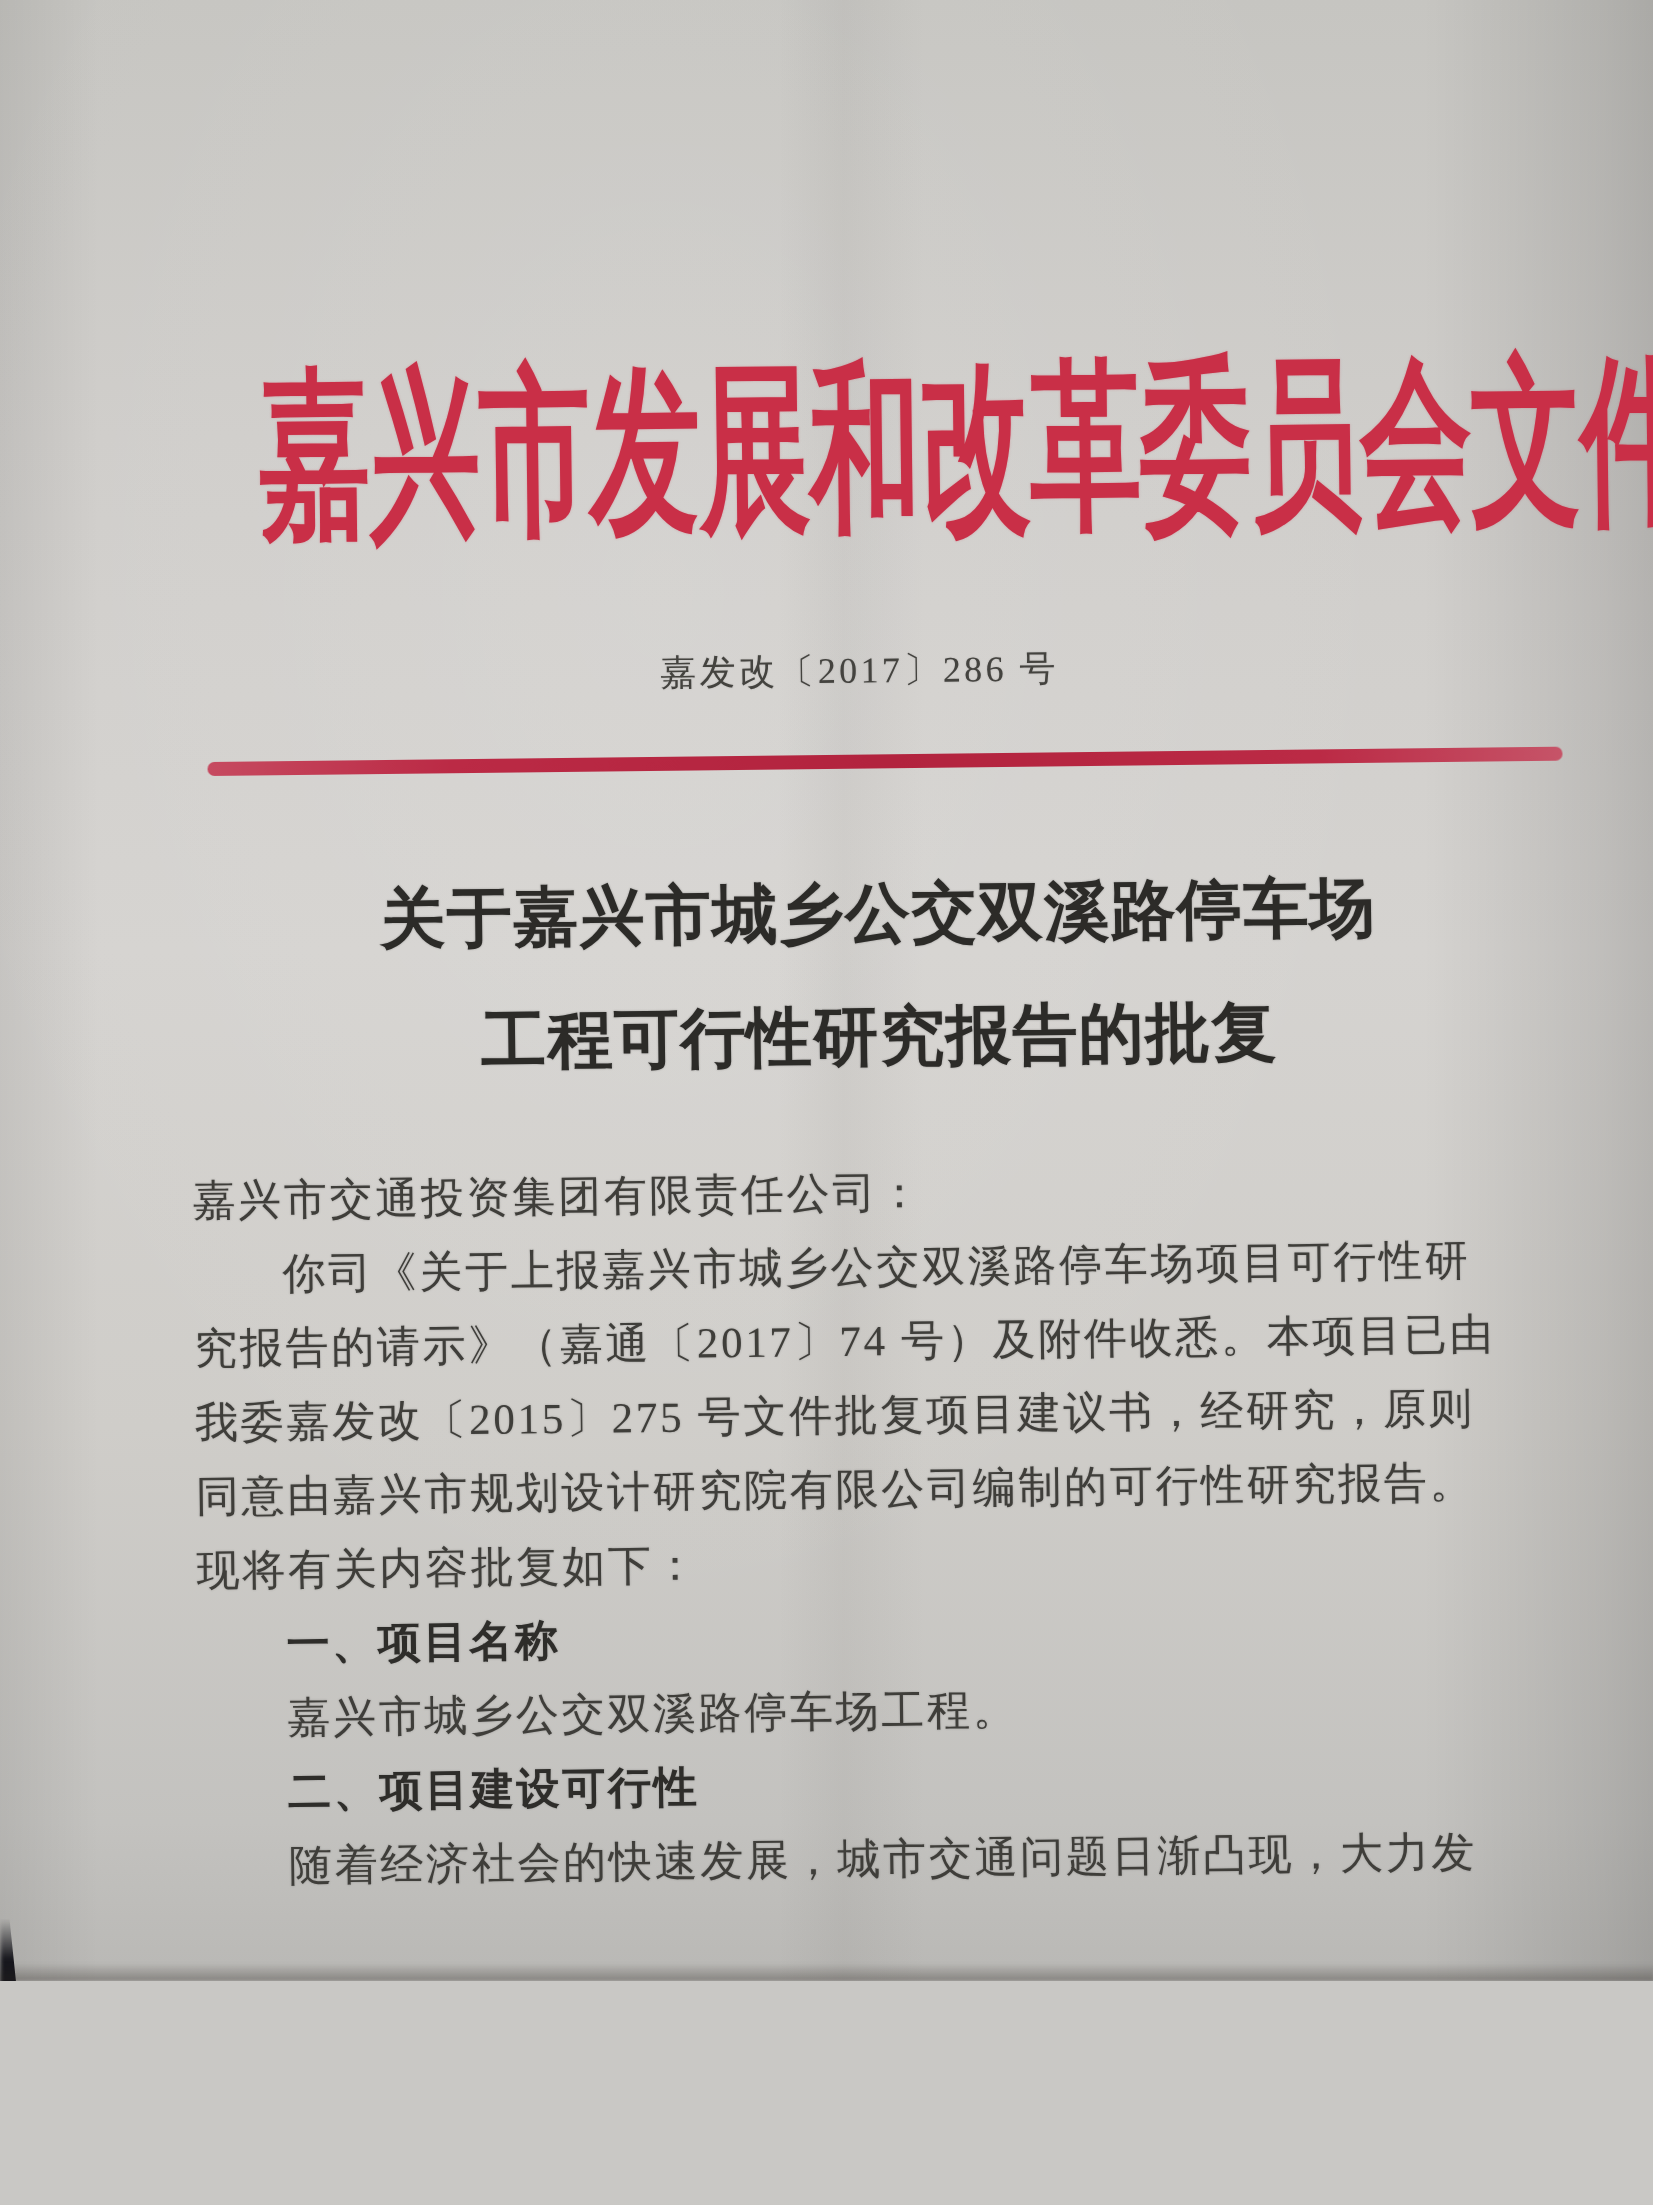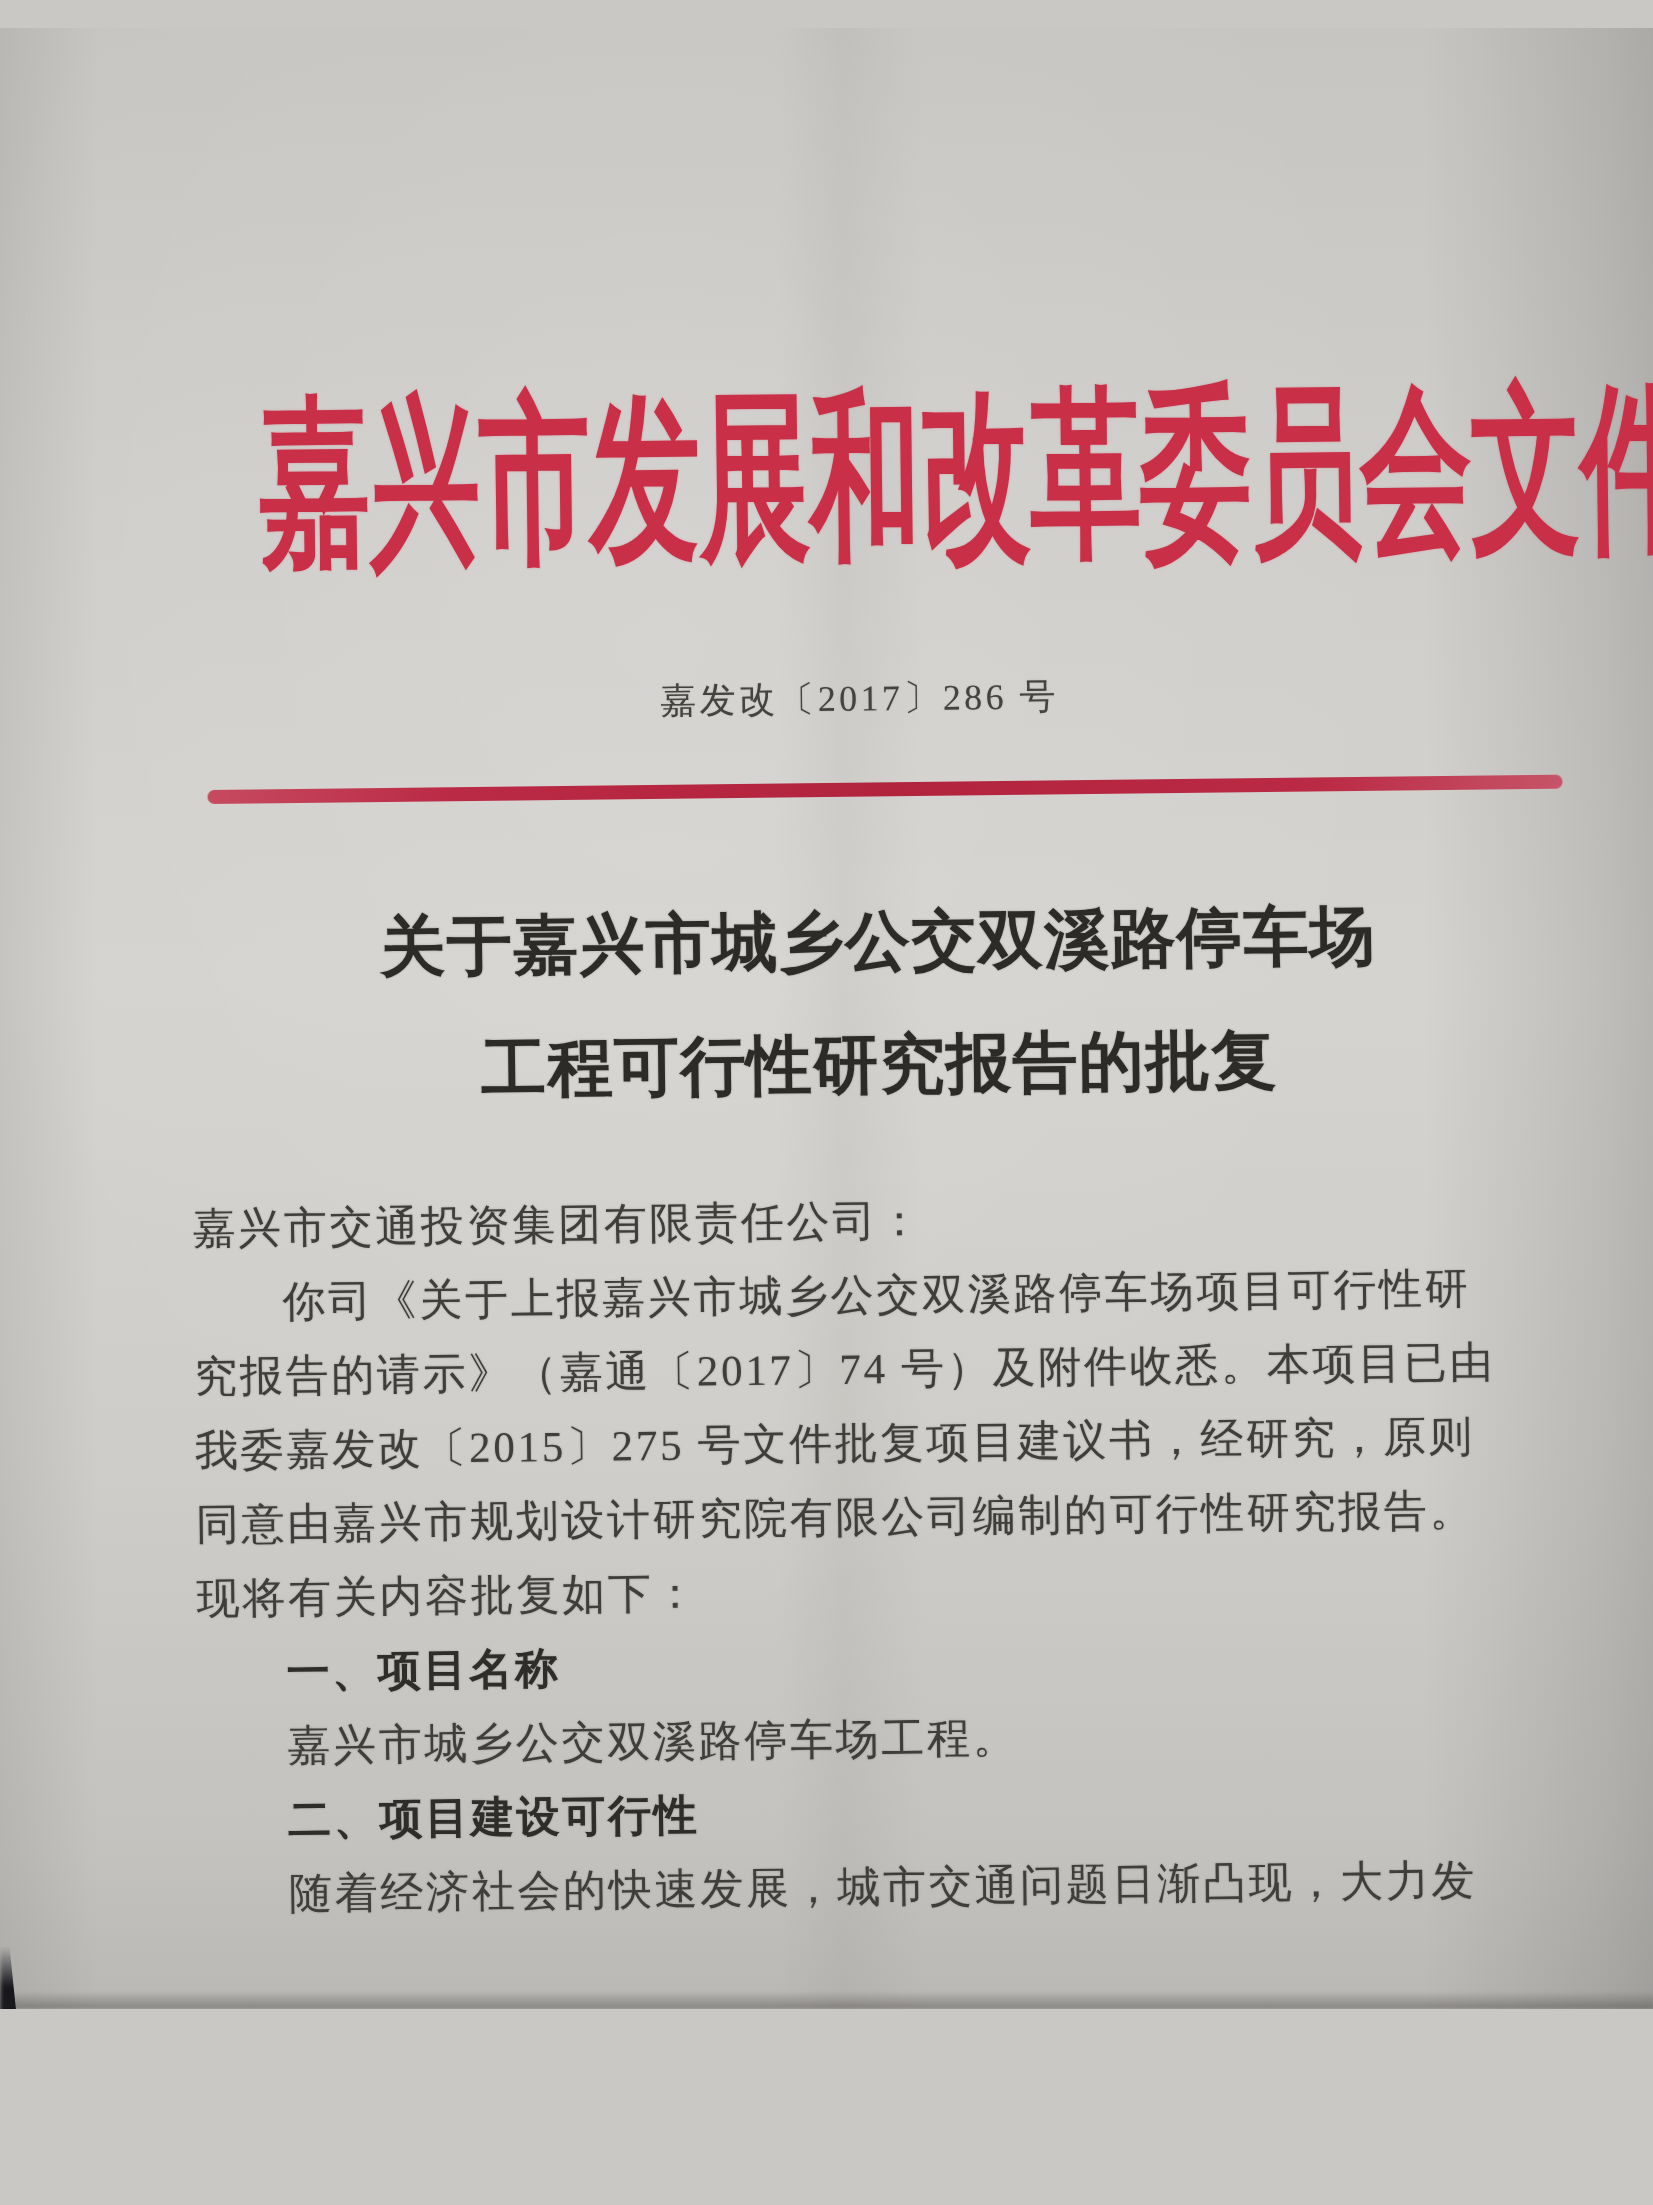--- a/index.html
+++ b/index.html
@@ -8,21 +8,20 @@
     font-family:"Liberation Serif","DejaVu Serif",serif;
     background:#c9c8c5;
   }
   
   .photo{
     position:relative;width:1654px;height:1981px;overflow:hidden;
     background:
       linear-gradient(90deg, rgba(0,0,0,0.07) 0%, rgba(0,0,0,0) 6%, rgba(0,0,0,0) 86%, rgba(0,0,0,0.10) 97%, rgba(0,0,0,0.14) 100%),
       linear-gradient(180deg, #c6c5c1 0%, #cfcdca 22%, #d5d3d0 48%, #cfcdc9 72%, #c3c2bf 92%, #b9b8b5 100%),
       radial-gradient(ellipse at 45% 38%, #d8d6d2 0%, #cccbc7 60%, #bcbbb8 100%);
-    margin-top: 28px;
   }
   .sheen{ 
     position:absolute;inset:0;
     background:
       linear-gradient(90deg, rgba(0,0,0,0) 47%, rgba(60,55,50,0.05) 51%, rgba(0,0,0,0) 56%),
       radial-gradient(ellipse at 40% 30%, rgba(255,255,255,0.10), rgba(255,255,255,0) 55%);
   }
   .bottom-shade{
     position:absolute;left:0;bottom:0;width:100%;height:17.6px;
     background:linear-gradient(180deg, rgba(40,35,30,0) 0%, rgba(40,35,30,0.35) 100%);

